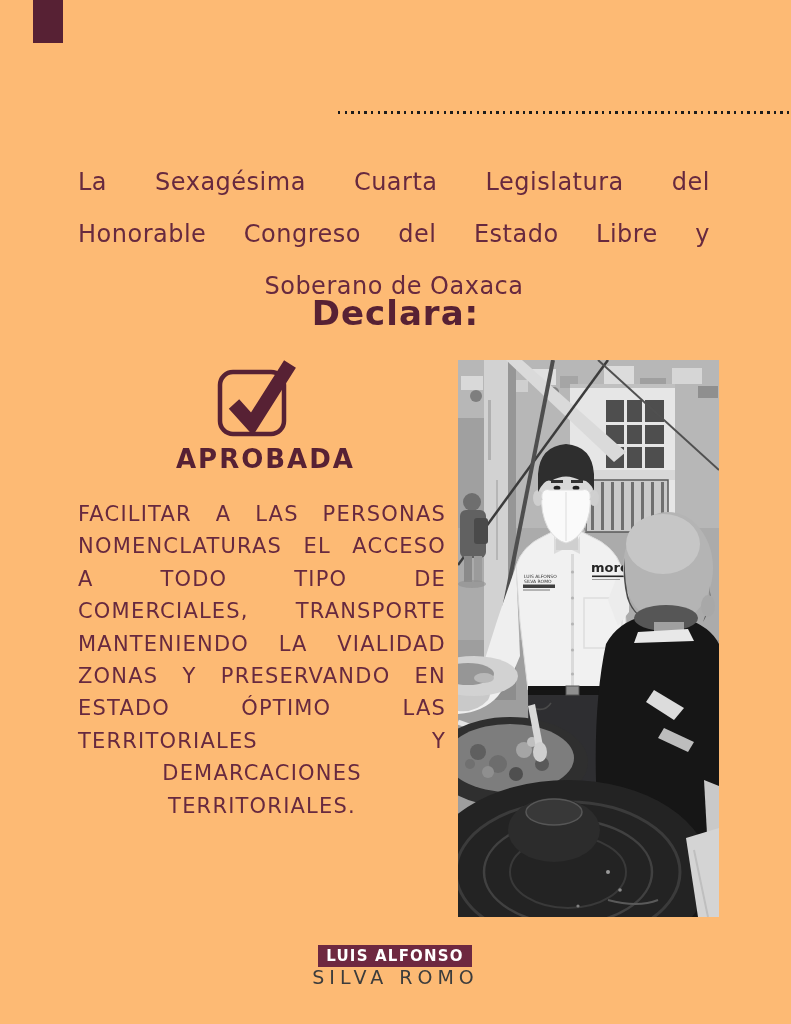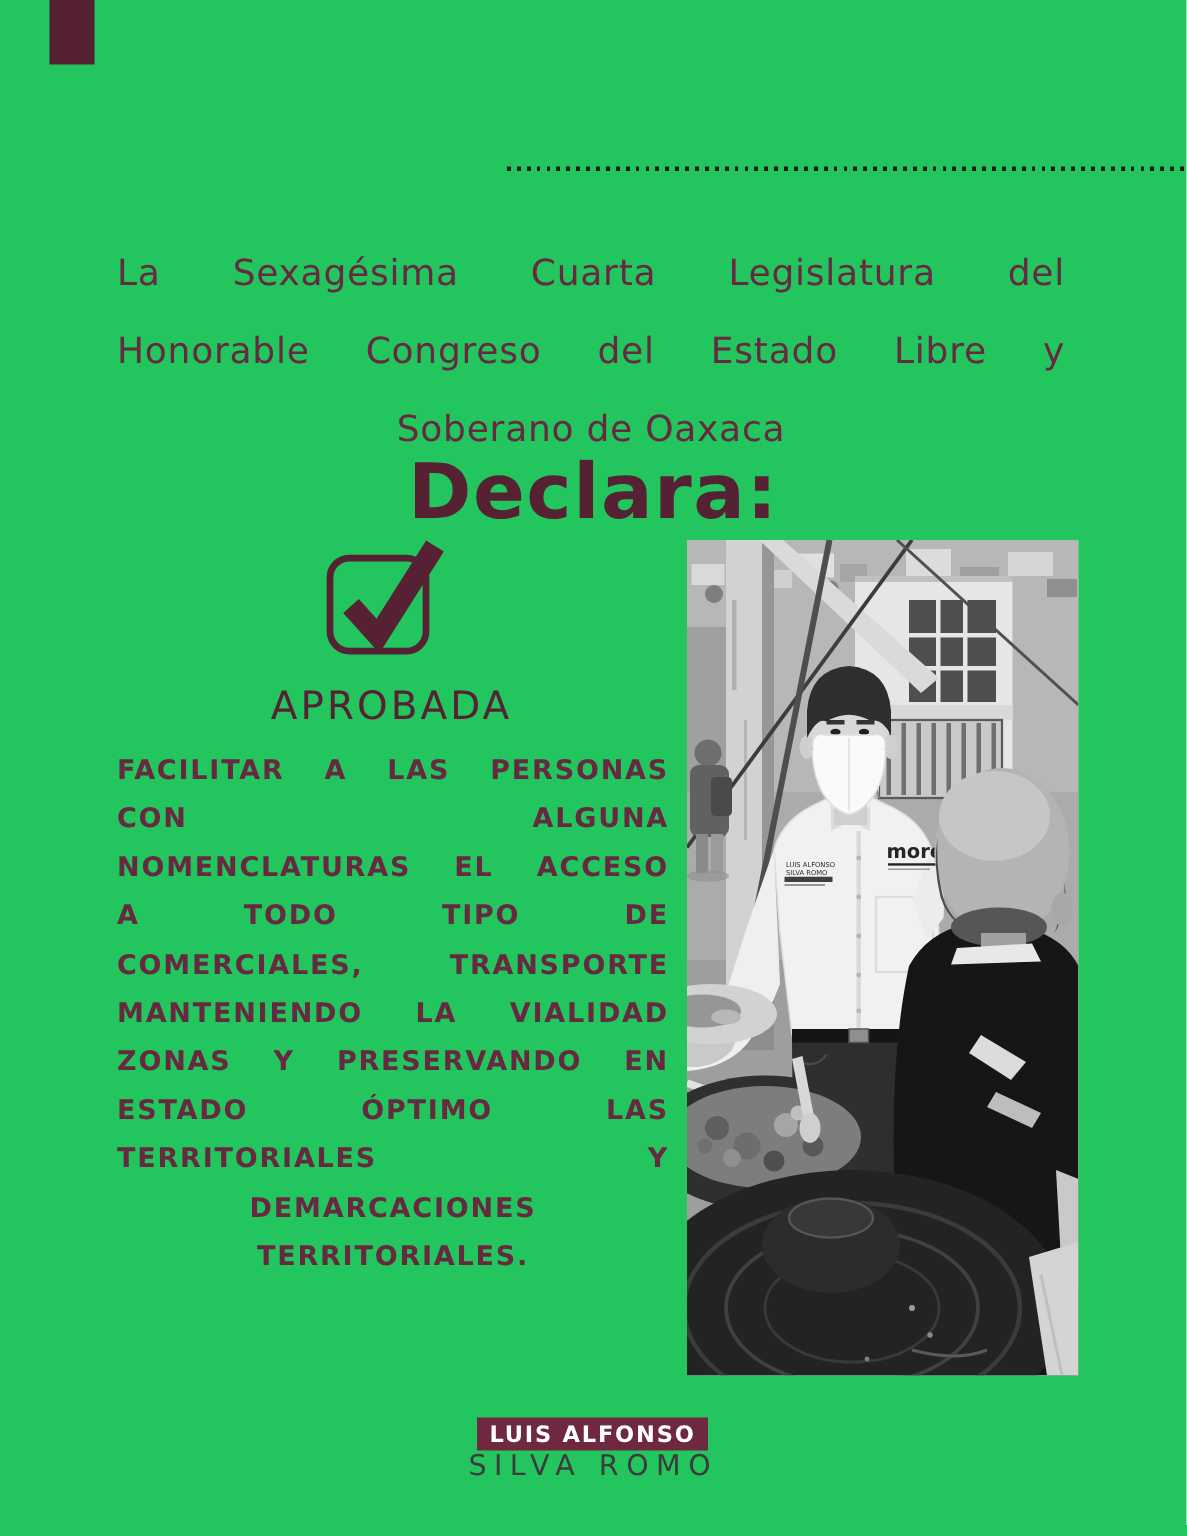--- a/index.html
+++ b/index.html
@@ -1,41 +1,41 @@
 <!DOCTYPE html>
 <html><head>
 <meta charset="utf-8">
 <style>
   html,body{margin:0;padding:0;background:#ffffff;}
   .page{
-    position:relative;width:791px;height:1024px;background:#22c55e;overflow:hidden;
+    position:relative;width:791px;height:1024px;background:#fdba74;overflow:hidden;
     font-family:"DejaVu Sans","Liberation Sans",sans-serif;
     --maroon-heading:#572134;
     --maroon-body:#67293f;
     --maroon-plate:#6e2840;
     --dot-color:#1c1c1c;
     --silva-gray:#3c3c3c;
   }
   .corner-accent{position:absolute;left:33px;top:0;width:30px;height:43px;background:var(--maroon-heading);}
   .dotted-divider{
     position:absolute;left:338px;top:111px;width:453px;height:3px;
     background:repeating-linear-gradient(to right,var(--dot-color) 0 2.5px,transparent 2.5px 6.6px);
   }
   .intro{position:absolute;left:78px;top:156px;width:632px;color:var(--maroon-body);
     font-size:24px;line-height:52px;font-weight:500;letter-spacing:.5px;}
   .jline{text-align:justify;text-align-last:justify;}
   .lline{text-align:center;}
   .declara{position:absolute;left:0;top:285px;width:791px;text-align:center;
-    color:var(--maroon-heading);font-size:51px;line-height:56px;font-weight:bold;letter-spacing:1px;margin-top:16px;}
+    color:var(--maroon-heading);font-size:34px;line-height:56px;font-weight:bold;letter-spacing:1px;}
   .checkbox-wrap{position:absolute;left:206px;top:350px;width:96px;height:92px;}
   .checkbox-wrap svg{overflow:visible;}
   .aprobada{position:absolute;left:176px;top:444px;width:170px;color:var(--maroon-heading);
-    font-size:26px;line-height:30px;font-weight:normal;letter-spacing:2px;text-align:center;white-space:nowrap;margin-top:12px;}
+    font-size:26px;line-height:30px;font-weight:bold;letter-spacing:2px;text-align:center;white-space:nowrap;}
   .decree{position:absolute;left:78px;top:498px;width:368px;color:var(--maroon-body);
-    font-size:18px;line-height:32.4px;font-weight:bold;letter-spacing:1.2px;}
+    font-size:21px;line-height:32.4px;font-weight:normal;letter-spacing:1.2px;}
   .photo{position:absolute;left:458px;top:360px;width:261px;height:557px;overflow:hidden;background:#c2c2c2;}
   .plate{position:absolute;left:318px;top:945px;width:154px;height:22px;background:var(--maroon-plate);
     color:#ffffff;font-size:15px;line-height:22px;font-weight:bold;letter-spacing:1.2px;text-align:center;}
   .silva{position:absolute;left:300px;top:966px;width:191px;text-align:center;color:var(--silva-gray);
     font-size:19px;line-height:22px;font-weight:normal;letter-spacing:5px;white-space:nowrap;}
 </style>
 </head>
 <body>
 
 <div class="page">
@@ -55,21 +55,20 @@
     <svg width="96" height="92" viewBox="0 0 96 92" xmlns="http://www.w3.org/2000/svg">
       <rect x="14" y="22" width="64" height="62" rx="13" fill="none" stroke="#572134" stroke-width="4.5"></rect>
       <path d="M28,54 L46,74 L84,14" fill="none" stroke="#572134" stroke-width="14" stroke-linecap="butt" stroke-linejoin="miter"></path>
     </svg>
   </div>
 
   <div class="aprobada">APROBADA</div>
 
   <div class="decree">
     <div class="jline">FACILITAR A LAS PERSONAS</div>
-    <div class="jline">CON ALGUNA</div>
     <div class="jline">NOMENCLATURAS EL ACCESO</div>
     <div class="jline">A TODO TIPO DE</div>
     <div class="jline">COMERCIALES, TRANSPORTE</div>
     <div class="jline">MANTENIENDO LA VIALIDAD</div>
     <div class="jline">ZONAS Y PRESERVANDO EN</div>
     <div class="jline">ESTADO ÓPTIMO LAS</div>
     <div class="jline">TERRITORIALES Y</div>
     <div class="lline">DEMARCACIONES</div>
     <div class="lline">TERRITORIALES.</div>
   </div>

